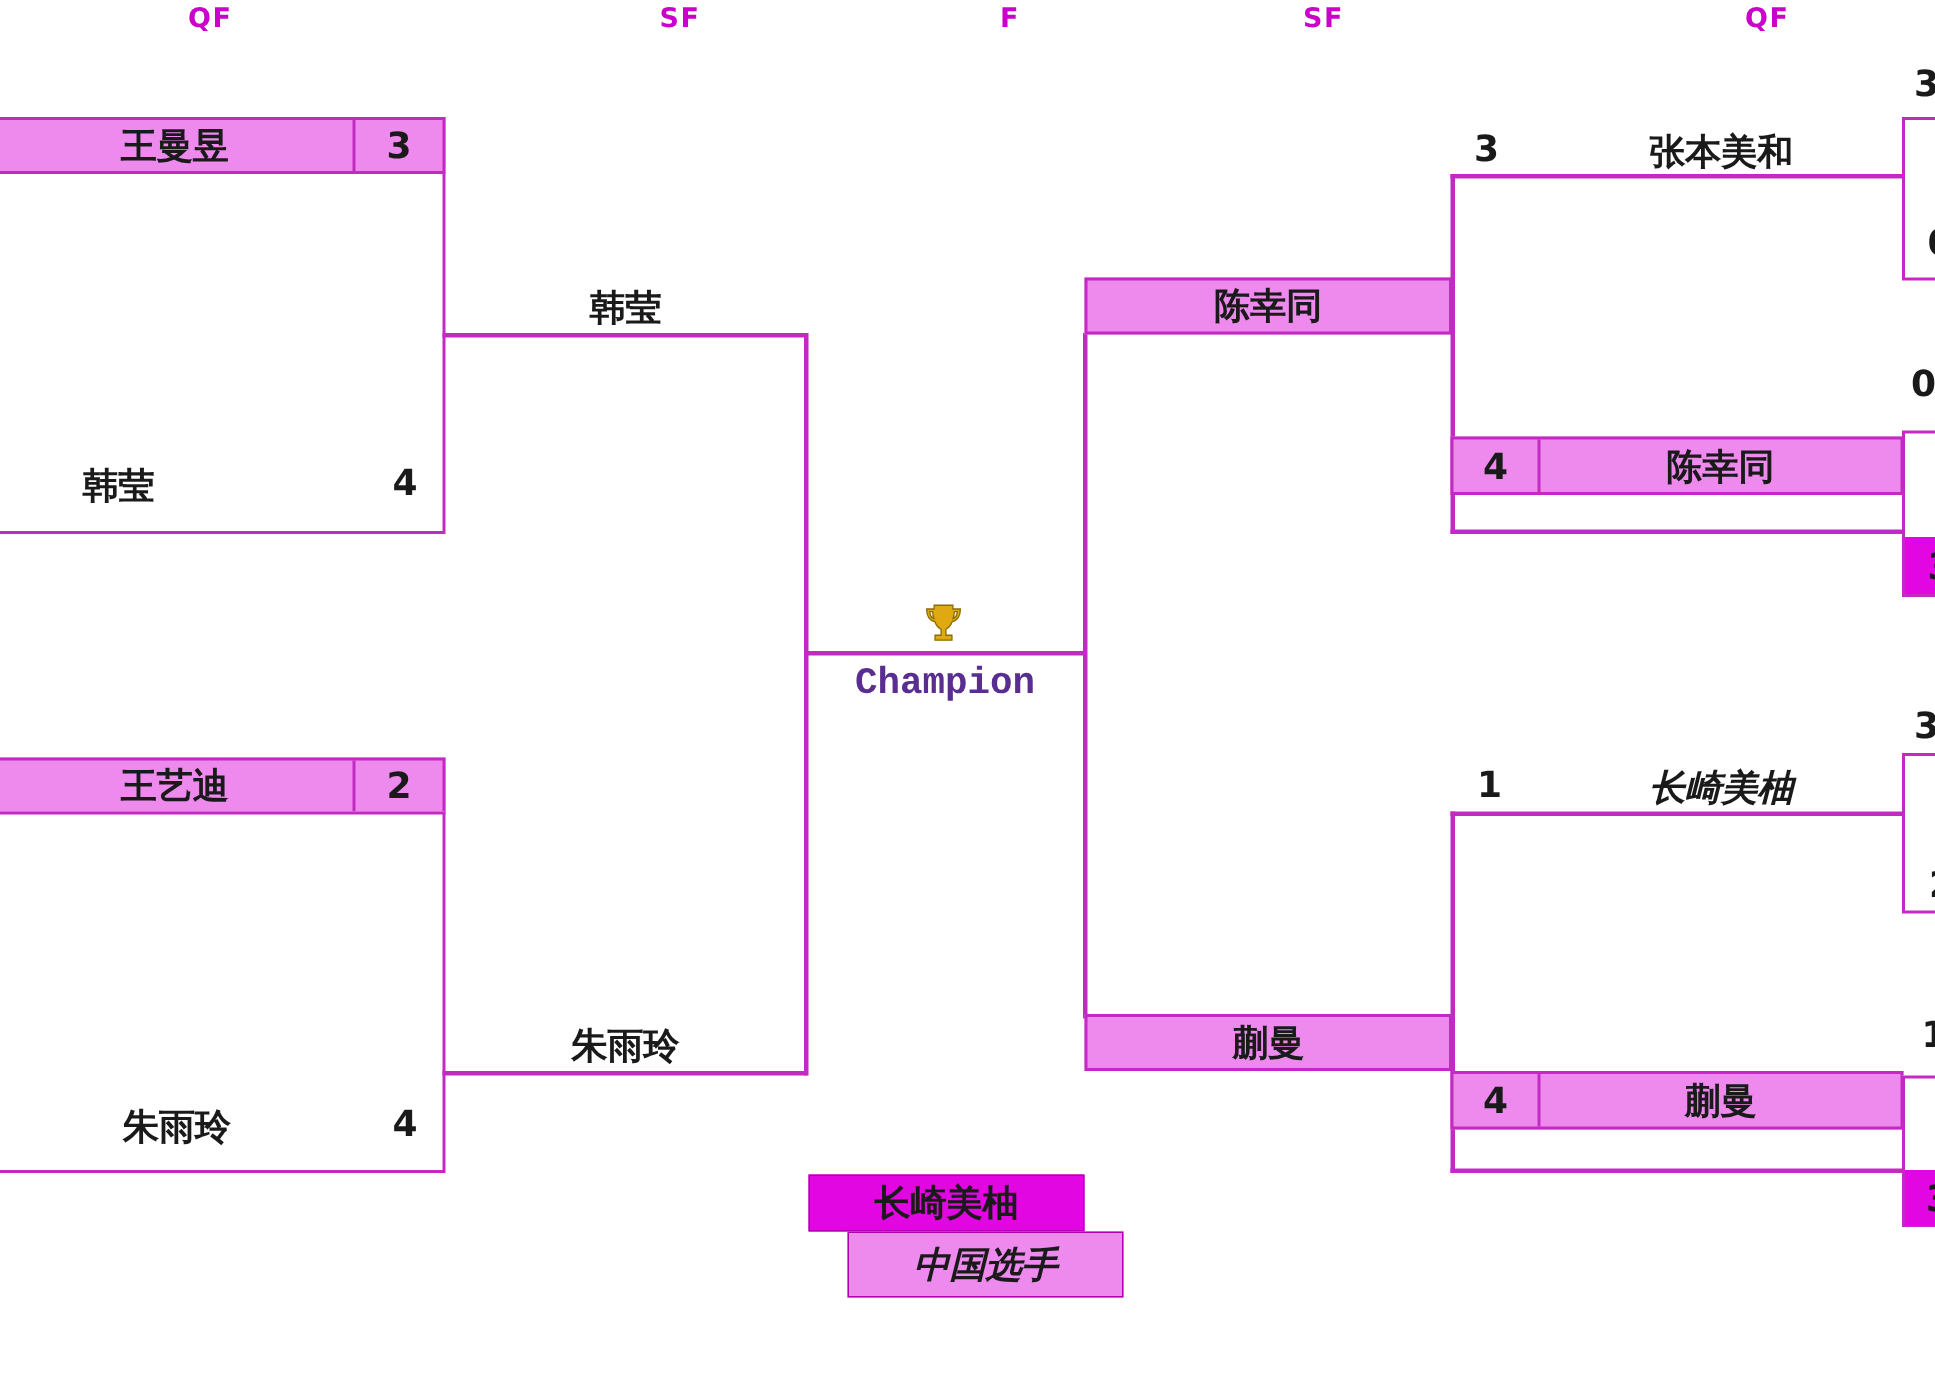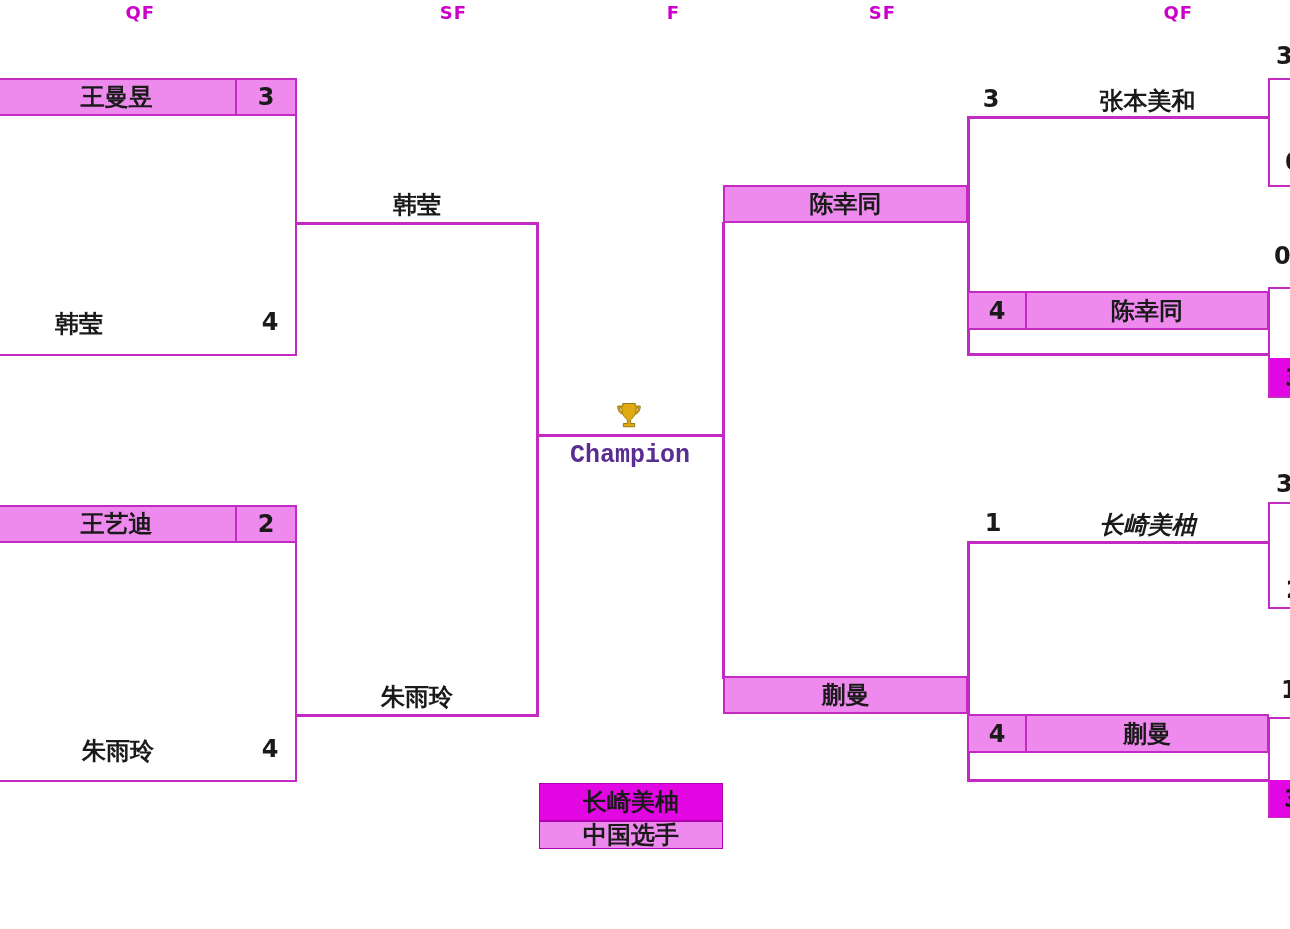--- a/index.html
+++ b/index.html
@@ -112,15 +112,15 @@
 <div class="frag" style="left:1281px;top:676px;">1</div>
 <div class="box" style="left:1268px;top:717px;width:40px;height:101px;">
   <div class="abs seedbar" style="left:0;top:61px;width:36px;height:37px;display:flex;align-items:center;">
     <span class="frag" style="left:14px;top:5px;">3</span>
   </div>
 </div>
 
 <div class="legend" style="left:539px;top:783px;width:184px;height:38px;background:#e207e2;">
   <span>长崎美柚</span>
 </div>
-<div class="legend" style="left:539px;top:821px;width:184px;height:28px;background:#ee8aee;">
+<div class="legend" style="left:565px;top:821px;width:184px;height:44px;background:#ee8aee;font-style:italic;">
   <span>中国选手</span>
 </div>
 
 </body></html>

